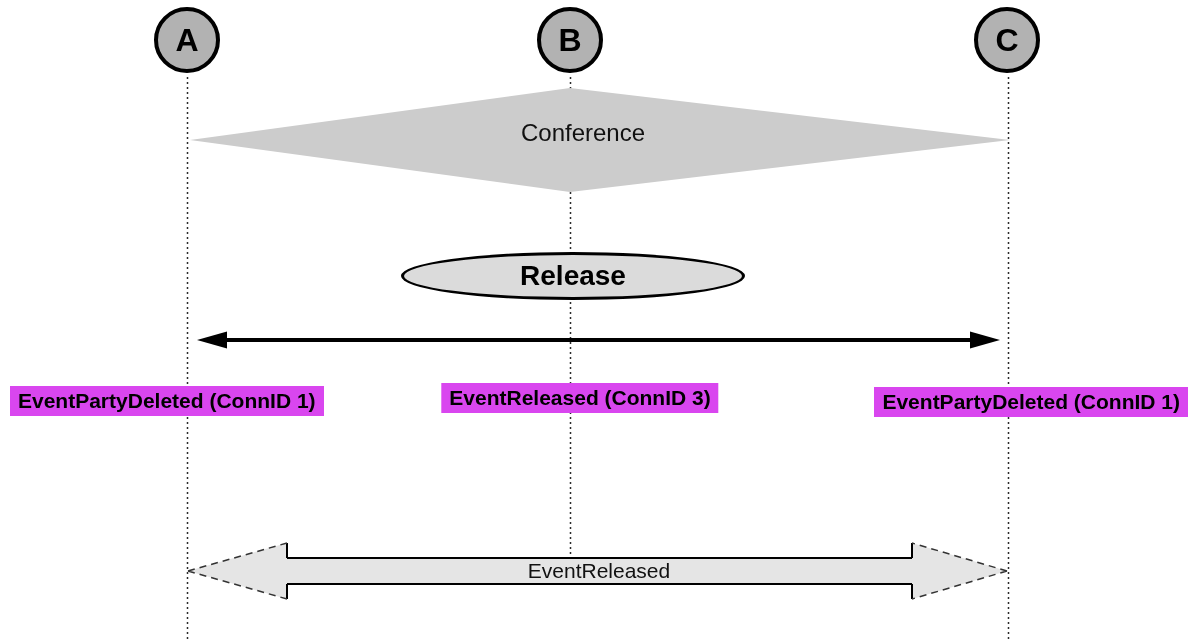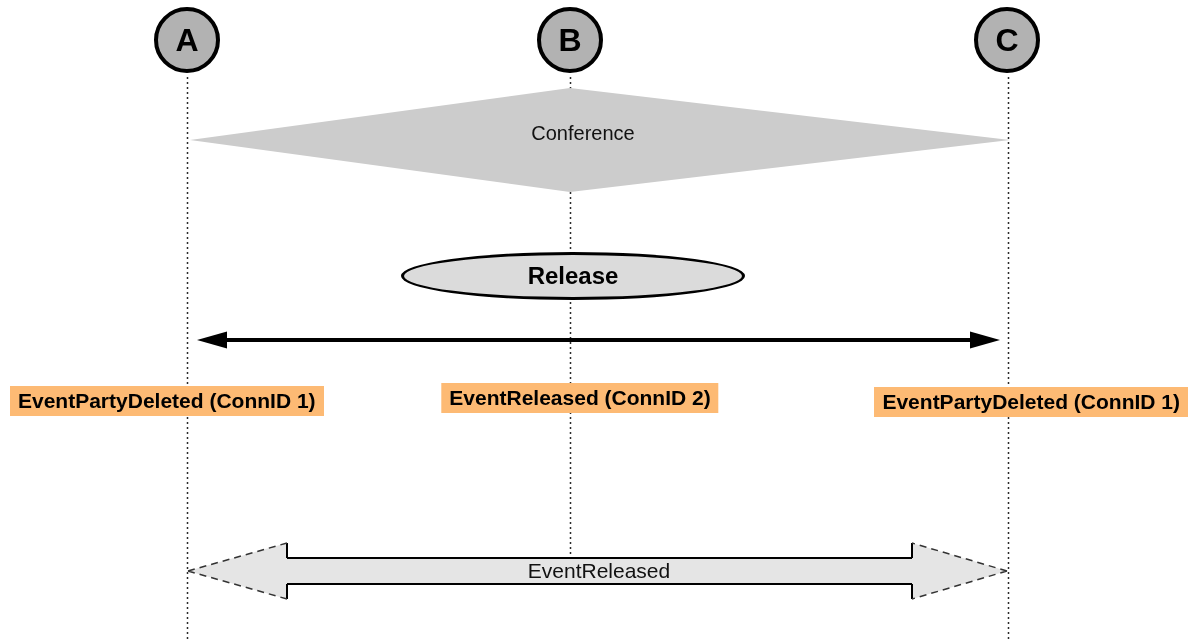--- a/index.html
+++ b/index.html
@@ -39,51 +39,51 @@
   }
   .party-a { left: 154px; }
   .party-b { left: 537px; }
   .party-c { left: 974px; }
 
   .conference-label {
     position: absolute;
     left: 583px;
     top: 133px;
     transform: translate(-50%, -50%);
-    font-size: 20px;
+    font-size: 24px;
     color: #111111;
     white-space: nowrap;
   }
 
   .release-ellipse {
     position: absolute;
     left: 401px;
     top: 252px;
     width: 344px;
     height: 48px;
     box-sizing: border-box;
     background: #dbdbdb;
     border: 3px solid #000000;
     border-radius: 50%;
     display: flex;
     align-items: center;
     justify-content: center;
   }
   .release-label {
-    font-size: 24px;
+    font-size: 28px;
     font-weight: bold;
     color: #000000;
   }
 
   .event-label {
     position: absolute;
     font-size: 21px;
     font-weight: bold;
     color: #000000;
-    background: #fdba74;
+    background: #d946ef;
     padding: 3px 8px;
     white-space: nowrap;
     line-height: 1.15;
   }
   .event-left   { left: 10px;  top: 386px; }
   .event-center { left: 580px; top: 383px; transform: translateX(-50%); }
   .event-right  { right: 12px; top: 387px; }
 
   .conversation-label {
     position: absolute;
@@ -127,18 +127,18 @@
   <div class="party party-b">B</div>
   <div class="party party-c">C</div>
 
   <div class="conference-label">Conference</div>
 
   <div class="release-ellipse">
     <span class="release-label">Release</span>
   </div>
 
   <div class="event-label event-left">EventPartyDeleted (ConnID 1)</div>
-  <div class="event-label event-center">EventReleased (ConnID 2)</div>
+  <div class="event-label event-center">EventReleased (ConnID 3)</div>
   <div class="event-label event-right">EventPartyDeleted (ConnID 1)</div>
 
   <div class="conversation-label">EventReleased</div>
 
 </div>
 
 </body></html>

